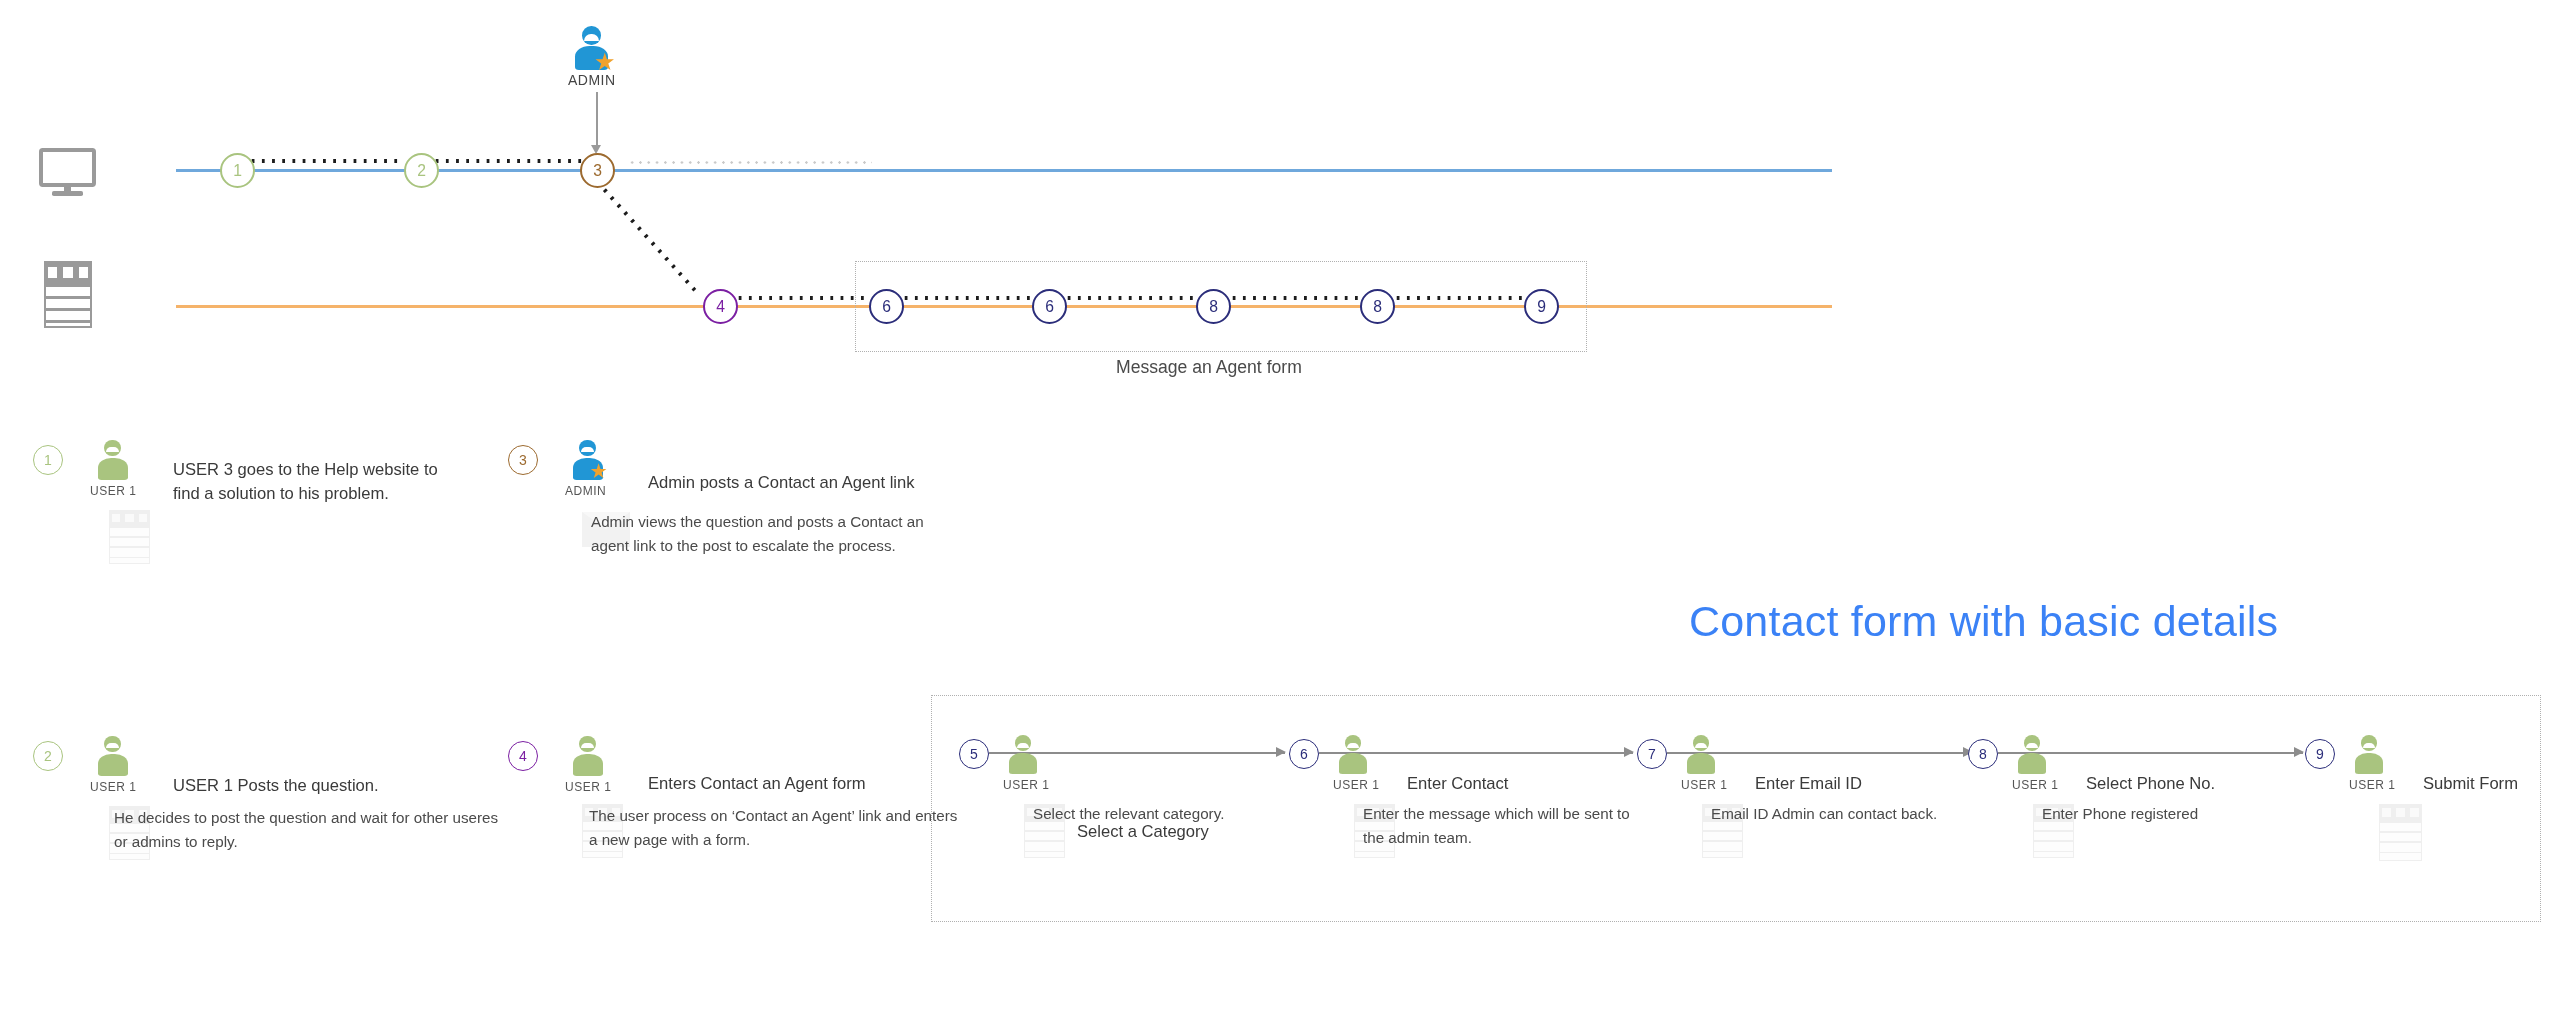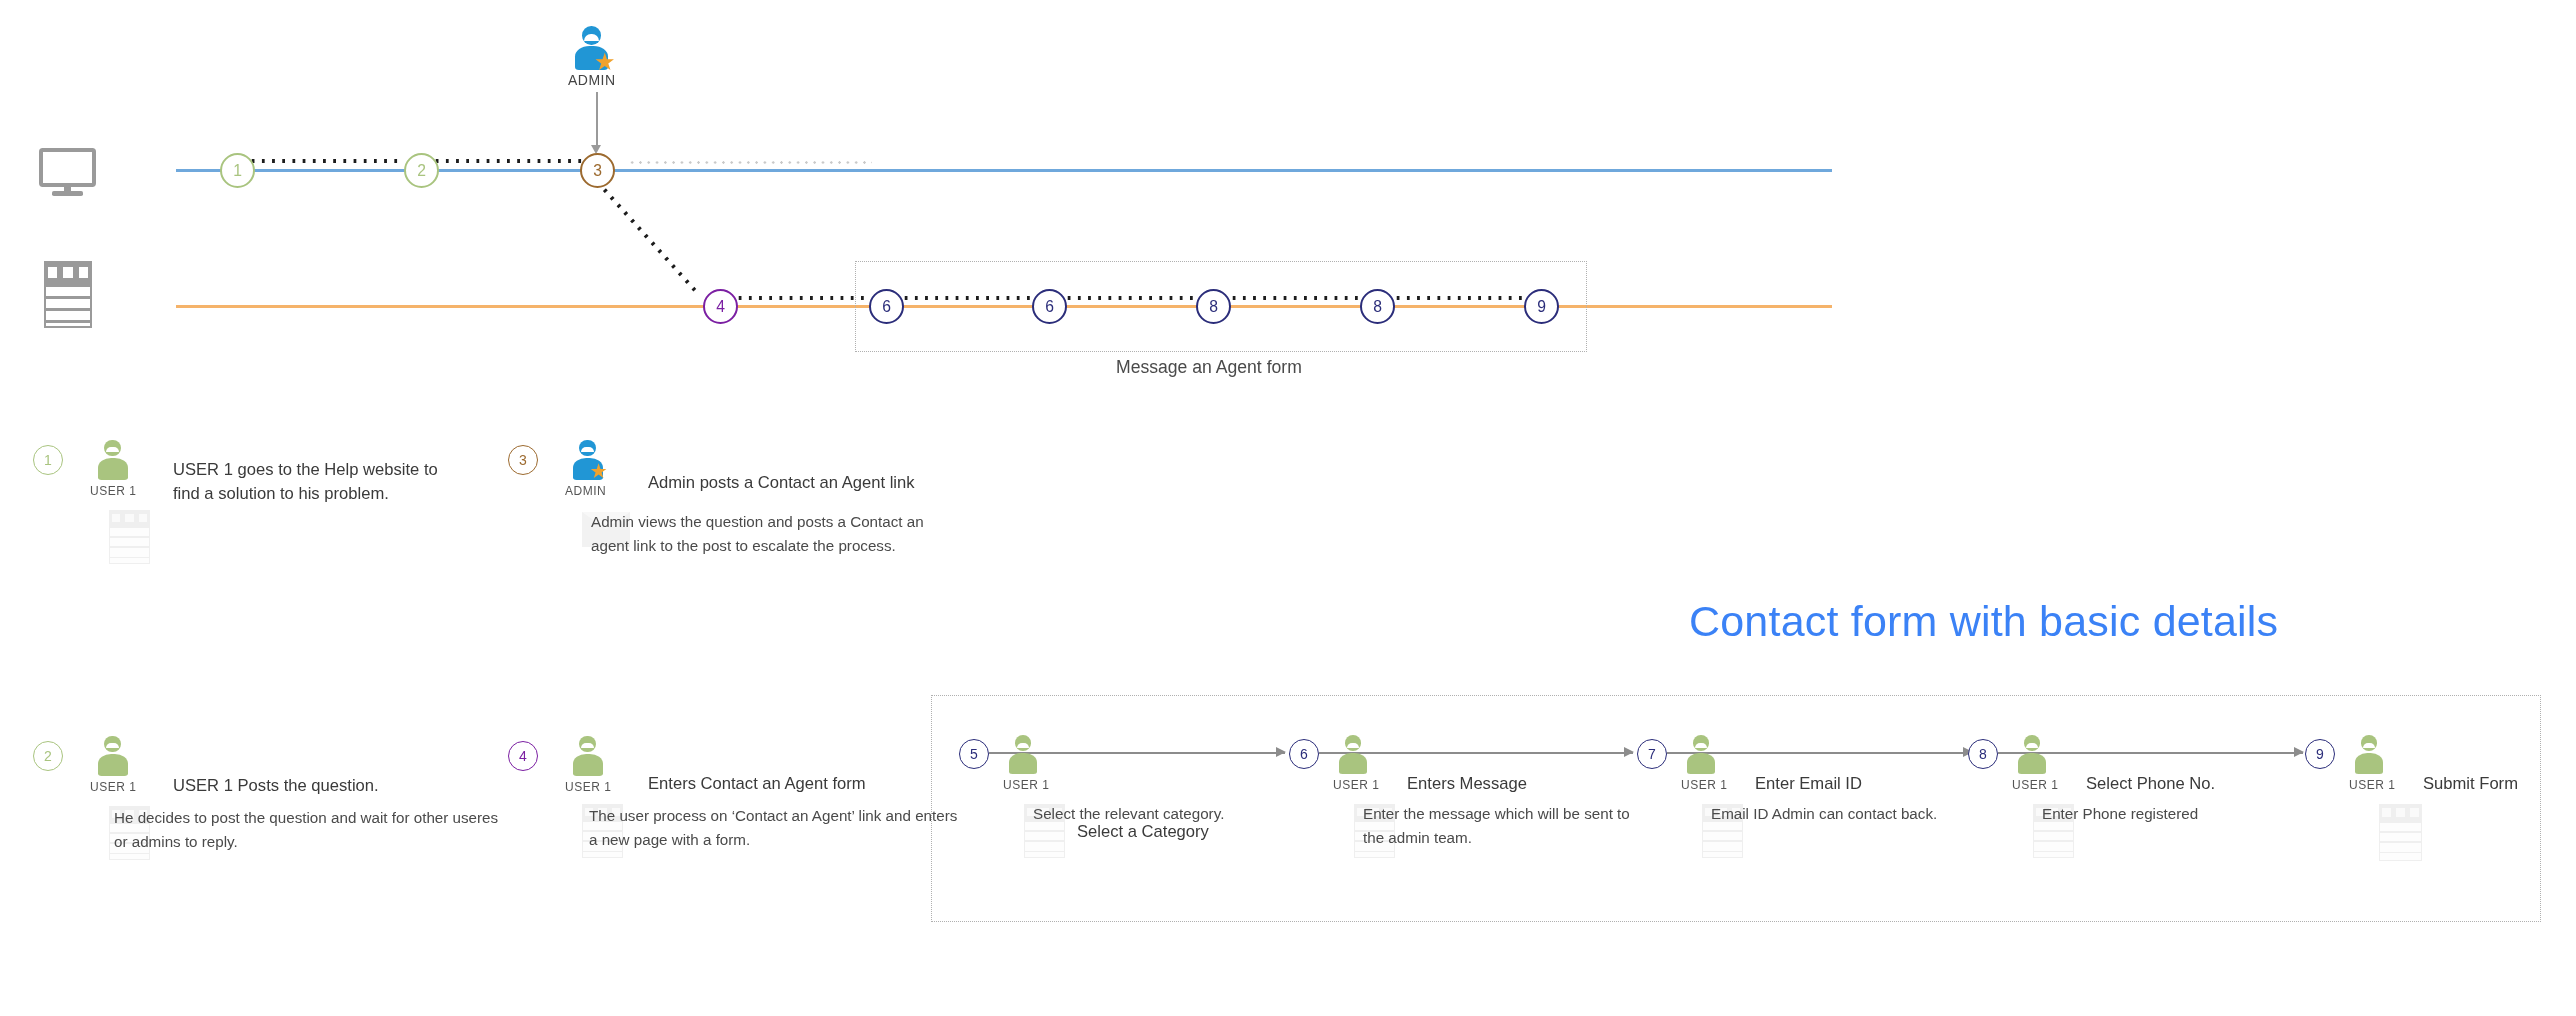--- a/index.html
+++ b/index.html
@@ -170,21 +170,21 @@
 <div class="card" style="left:33px;top:445px;width:480px;height:176px;">
   <div class="node green" style="left:0px;top:0px;width:28px;height:28px;font-size:14px;border-width:1.8px;">
     <span>1</span>
     </div>
   <div class="person" style="left:63px;top:-5.5px;width:33px;height:41px;">
     <div class="head" style="left:8.3px;top:0;width:16.6px;height:16.6px;background:#a9c47f;"></div>
     <div class="notch" style="left:10.2px;top:7.4px;width:13px;height:5.5px;border-radius:6.5px 6.5px 0 0;"></div>
     <div class="body" style="left:1.8px;top:18.5px;width:30px;height:22px;background:#a9c47f;"></div>
   </div>
   <div class="role" style="left:57px;top:39px;">USER 1</div>
-  <div class="title" style="left:140px;top:15px;">USER 1 goes to the Help website to</div>
+  <div class="title" style="left:140px;top:15px;">USER 3 goes to the Help website to</div>
   <div class="title" style="left:140px;top:39px;">find a solution to his problem.</div>
   <div class="ghostform" style="left:76px;top:65px;width:41px;height:54px;">
     <div class="hdr">
         <i style="left:8%"></i>
         <i style="left:40%"></i>
         <i style="left:72%"></i>
       </div>
       <div class="body"></div>
   </div>
 </div>
@@ -280,21 +280,21 @@
   <div class="node navy" style="left:0px;top:0px;width:28px;height:28px;font-size:14px;border-width:1.8px;">
     <span>6</span>
     </div>
   <div class="harrow" style="left:30px;top:13px;width:314px;"></div>
   <div class="person" style="left:48px;top:-3.7px;width:31px;height:39px;">
     <div class="head" style="left:8.3px;top:0;width:15.7px;height:15.7px;background:#a9c47f;"></div>
     <div class="notch" style="left:10.2px;top:7.4px;width:12px;height:5.5px;border-radius:6.5px 6.5px 0 0;"></div>
     <div class="body" style="left:1.8px;top:17.6px;width:28px;height:21px;background:#a9c47f;"></div>
   </div>
   <div class="role" style="left:44px;top:39px;">USER 1</div>
-  <div class="title" style="left:118px;top:35px;">Enters Message</div>
+  <div class="title" style="left:118px;top:35px;">Enter Contact</div>
   <div class="ghostform" style="left:65px;top:65px;width:41px;height:54px;">
     <div class="hdr">
         <i style="left:8%"></i>
         <i style="left:40%"></i>
         <i style="left:72%"></i>
       </div>
       <div class="body"></div>
   </div>
   <div class="note" style="left:74px;top:63px;width:268px;">Enter the message which will be sent to the admin team.</div>
 </div>

